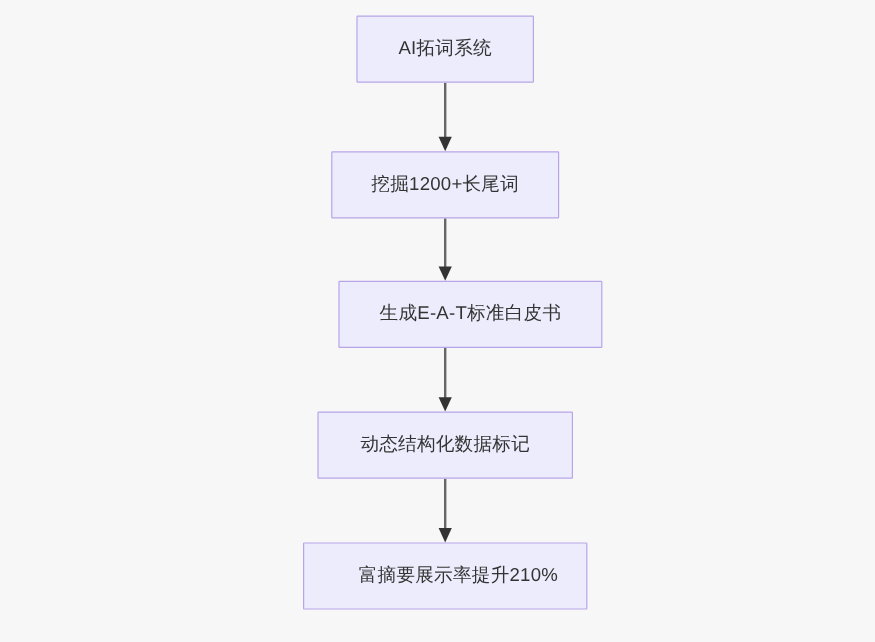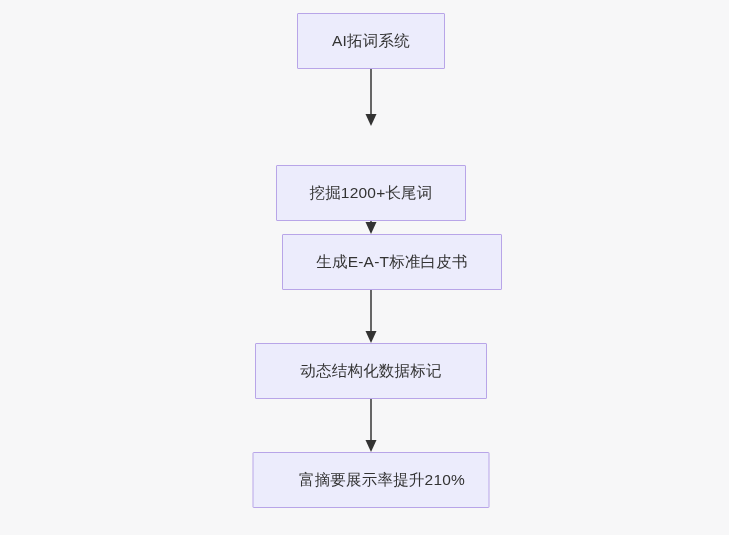--- a/index.html
+++ b/index.html
@@ -83,29 +83,29 @@
     <svg width="14" height="53" viewBox="0 0 14 53">
       <line x1="7" y1="0" x2="7" y2="44" stroke="#666666" stroke-width="2"></line>
       <polygon points="7,53 1.5,41 12.5,41" fill="#333333"></polygon>
     </svg>
   </div>
 
   <div class="node-box" style="left:371px; top:13px; width:148px;">
     <span class="node-label">AI拓词系统</span>
   </div>
 
-  <div class="node-box" style="left:371px; top:126px; width:190px;margin-top:39px;">
+  <div class="node-box" style="left:371px; top:126px; width:190px;">
     <span class="node-label">挖掘1200+长尾词</span>
   </div>
 
   <div class="node-box" style="left:392px; top:234px; width:220px;">
     <span class="node-label">生成E-A-T标准白皮书</span>
   </div>
 
-  <div class="node-box" style="left:371px; top:343px; width:232px;">
+  <div class="node-box" style="left:371px; top:343px; width:213px;">
     <span class="node-label">动态结构化数据标记</span>
   </div>
 
   <div class="node-box" style="left:371px; top:452px; width:237px;padding-left:22px;">
     <span class="node-label">富摘要展示率提升210%</span>
   </div>
 
 </div>
 
 </body></html>

